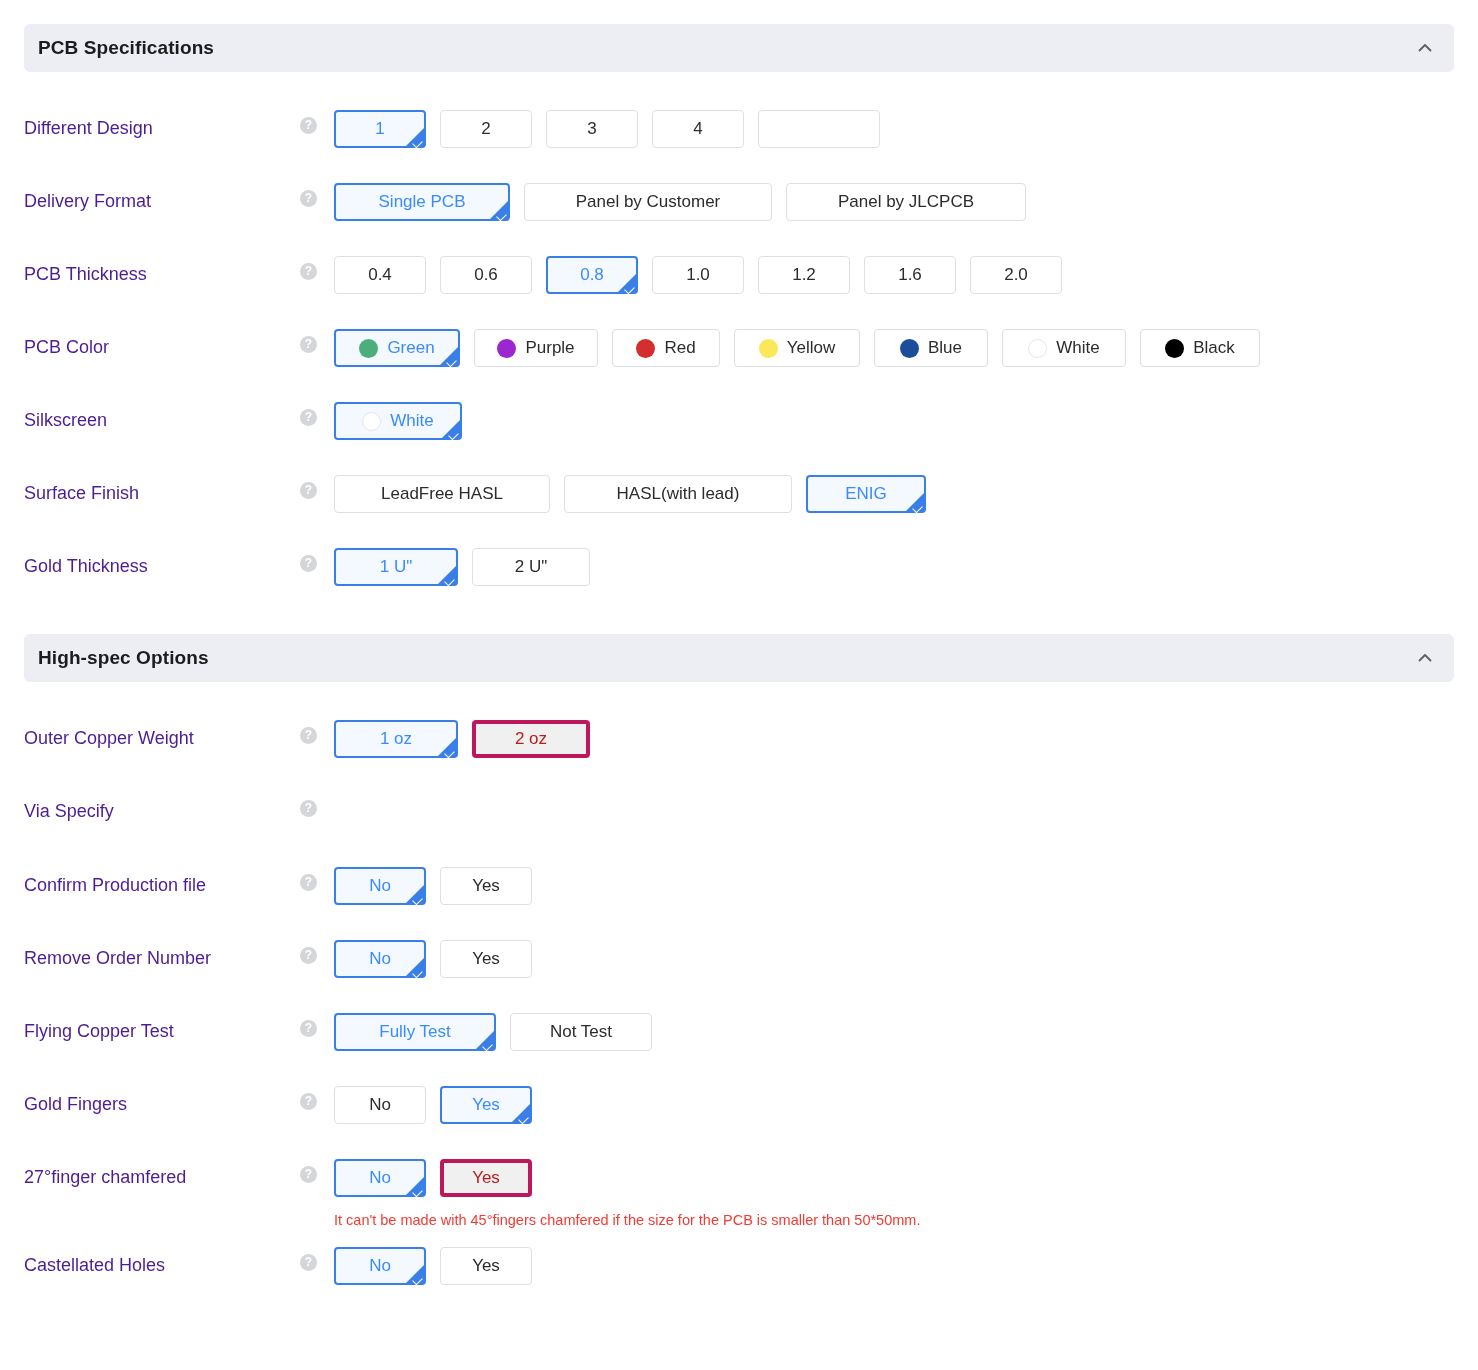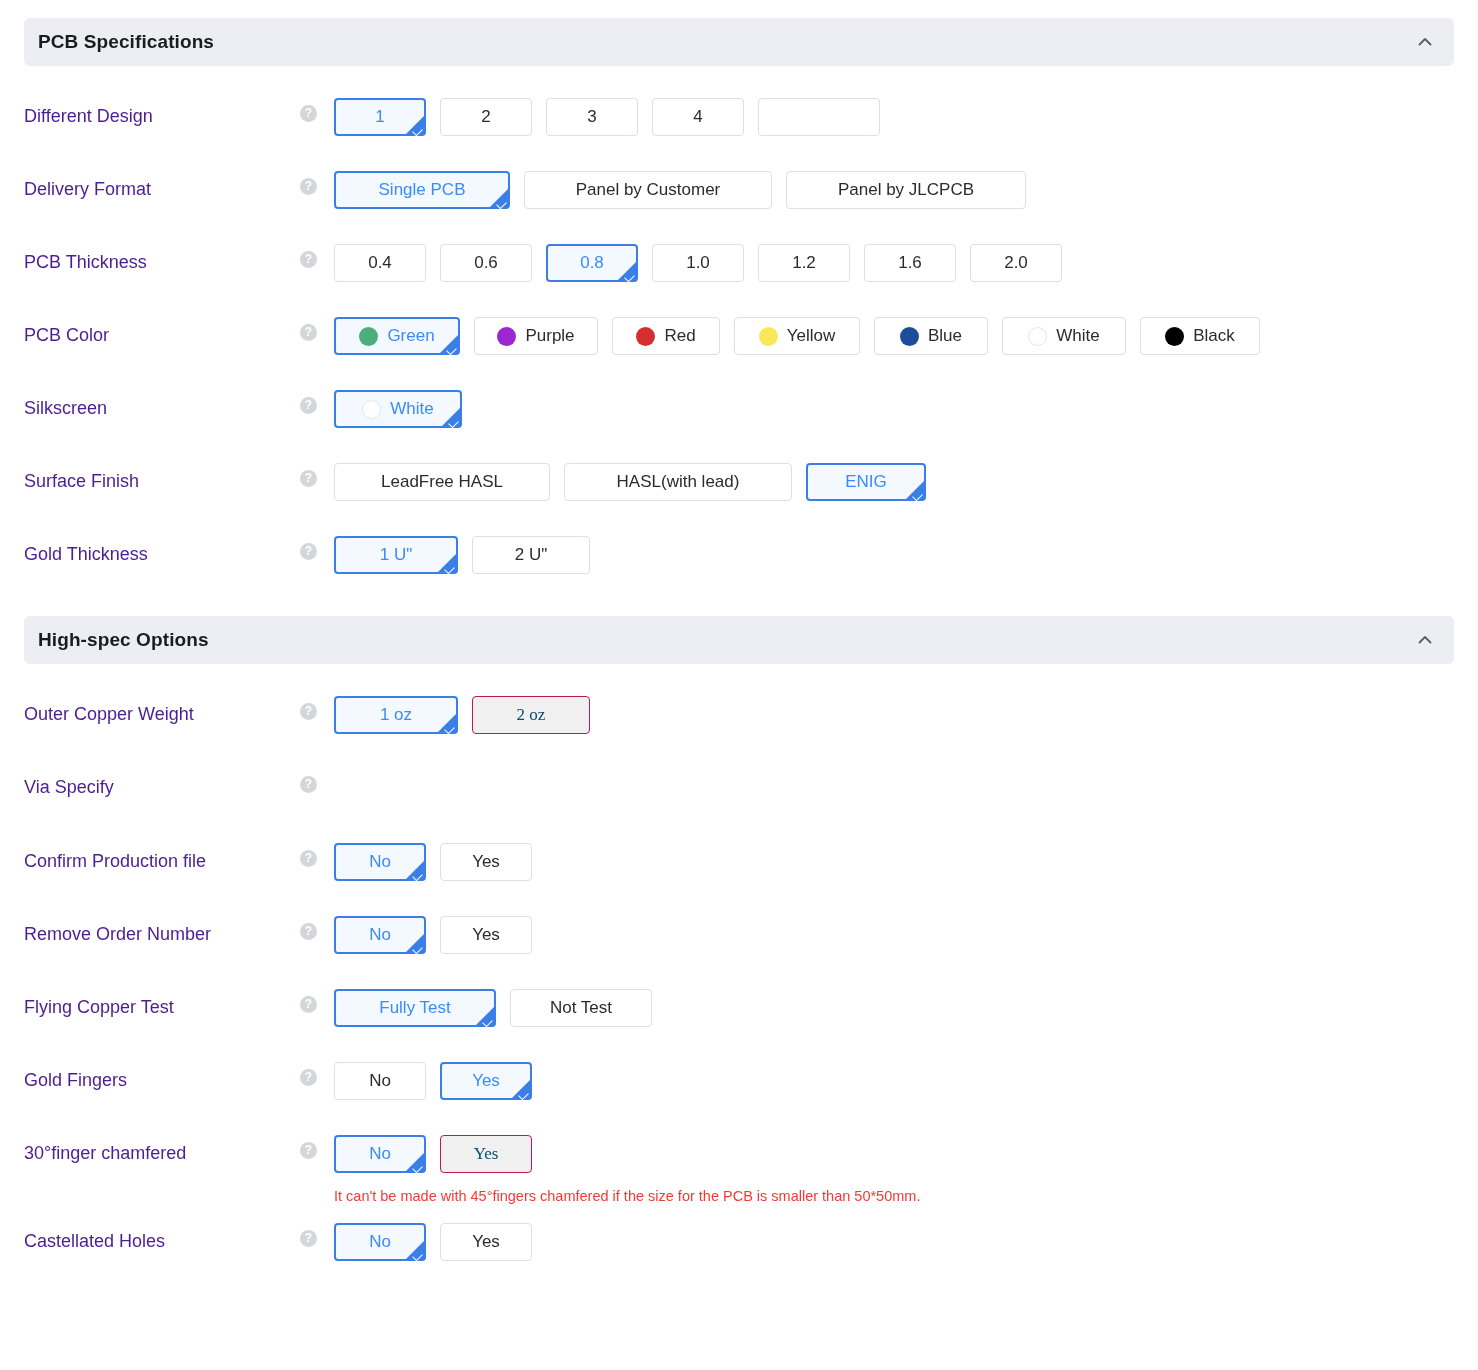--- a/index.html
+++ b/index.html
@@ -10,21 +10,21 @@
   body {
     width: 1478px;
     height: 1370px;
     font-family: "Liberation Sans", sans-serif;
     color: #333333;
     overflow: hidden;
   }
 
   
   .section-header {
-    margin: 4px 24px;
+    margin: 10px 24px;
     height: 48px;
     background: #eceef3;
     border-radius: 6px;
     display: flex;
     align-items: center;
     justify-content: space-between;
     padding: 0 20px 0 14px;
   }
   .section-header .title {
     font-size: 19px;
@@ -117,24 +117,23 @@
     position: absolute;
     right: 2px; bottom: 0px;
     width: 9px; height: 6px;
     border-left: 1.4px solid #ffffff;
     border-bottom: 1.4px solid #ffffff;
     transform: rotate(-45deg);
     z-index: 2;
   }
   .opt.disabled {
     background: #f0f0f0;
-    border: 1px solid #be185d;
-    color: #0c4a6e;
+    border: 4px solid #be185d;
+    color: #b91c1c;
     cursor: not-allowed;
-    font-family: Liberation Serif, serif;
   }
   .opt.wide { min-width: 0; }
 
   .swatch {
     width: 19px; height: 19px;
     border-radius: 50%;
     flex: 0 0 19px;
     display: block;
   }
   .swatch.ring { border: 1px solid #e6e6e6; }
@@ -418,21 +417,21 @@
     <button class="opt selected">
         <span>Yes</span>
         <i class="tick"></i>
       </button>
   </div>
 </div>
 
 <div class="spacer-md" style="height:33px"></div>
 
 <div class="row">
-  <div class="row-label">30°finger chamfered</div>
+  <div class="row-label">27°finger chamfered</div>
   <div class="help">
       <span class="help-icon">?</span>
     </div>
   <div class="opts">
     <button class="opt selected">
         <span>No</span>
         <i class="tick"></i>
       </button>
     <button class="opt disabled">Yes</button>
     <div class="warn">It can't be made with 45°fingers chamfered if the size for the PCB is smaller than 50*50mm.</div>

